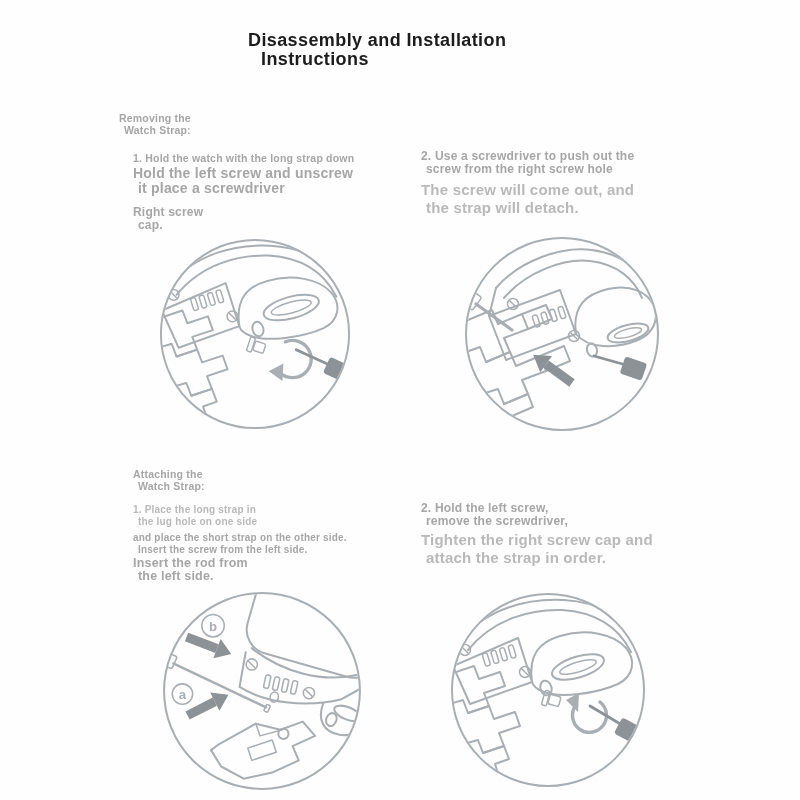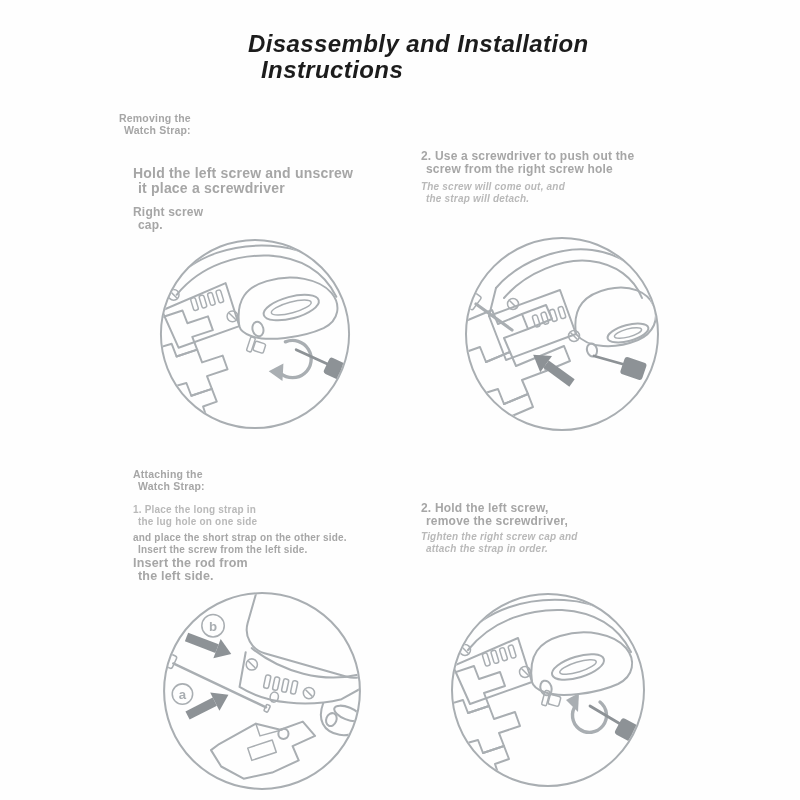--- a/index.html
+++ b/index.html
@@ -2,33 +2,33 @@
 <html style="--title_text: #1c1c1c; --body_text: #a6a6a6; --note_text: #b9b9b9; --figure_stroke: #a9aeb2; --figure_solid: #8d9296;"><head>
 <meta charset="utf-8">
 <style>
   html,body{margin:0;padding:0;background:#ffffff;}
   #page{
     position:relative;width:800px;height:800px;background:#fefefe;overflow:hidden;
     font-family:"Liberation Sans","DejaVu Sans",sans-serif;
   }
   .abs{position:absolute;}
   .title{
-    font-weight:bold;color:var(--title_text);font-size:24px;line-height:1.08;
-    letter-spacing:.4px;white-space:nowrap;font-style:italic;
+    font-weight:bold;color:var(--title_text);font-size:18px;line-height:1.08;
+    letter-spacing:.4px;white-space:nowrap;
   }
   .title .ind2{padding-left:13px;}
   .tb{font-weight:bold;color:var(--body_text);line-height:1.18;white-space:nowrap;letter-spacing:.2px;}
   .tb .ind{padding-left:5px;}
   .note{color:var(--note_text);}
   .fs-heading{font-size:10.5px;}
   .fs-step1{font-size:10.5px;}
   .fs-big{font-size:14px;}
   .fs-cap{font-size:12px;}
   .fs-step2{font-size:12px;}
-  .fs-note{font-size:10px;font-style:italic;}
+  .fs-note{font-size:15px;}
   .fs-small{font-size:10px;}
   .fs-mid{font-size:10px;}
   .fs-cap2{font-size:12.5px;}
 
   .fig{position:absolute;}
   .ln{fill:none;stroke:var(--figure_stroke);stroke-width:2;stroke-linecap:round;stroke-linejoin:round;}
   .ln15{fill:none;stroke:var(--figure_stroke);stroke-width:1.5;stroke-linecap:round;stroke-linejoin:round;}
   .thick{fill:none;stroke:var(--figure_stroke);stroke-width:3.4;stroke-linecap:round;stroke-linejoin:round;}
   .shaft{fill:none;stroke:var(--figure_solid);stroke-width:2.8;stroke-linecap:round;}
   .fillg{fill:var(--figure_solid);stroke:none;}
@@ -43,20 +43,23 @@
   <div class="abs title" style="left:248px;top:31px;">
     <div>Disassembly and Installation</div>
     <div class="ind2">Instructions</div>
   </div>
 
   <div class="abs tb fs-heading" style="left:119px;top:112px;">
     <div>Removing the</div>
     <div class="ind">Watch Strap:</div>
   </div>
 
+  <div class="abs tb fs-step1" style="left:133px;top:152px;">
+    <div>1. Hold the watch with the long strap down</div>
+  </div>
 
   <div class="abs tb fs-big" style="left:133px;top:166px;line-height:1.05;">
     <div>Hold the left screw and unscrew</div>
     <div class="ind">it place a screwdriver</div>
   </div>
 
   <div class="abs tb fs-cap" style="left:133px;top:206px;line-height:1.1;">
     <div>Right screw</div>
     <div class="ind">cap.</div>
   </div>

